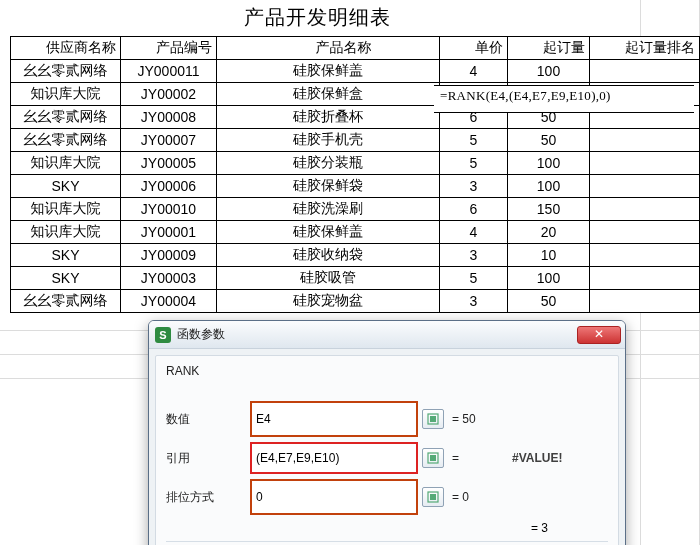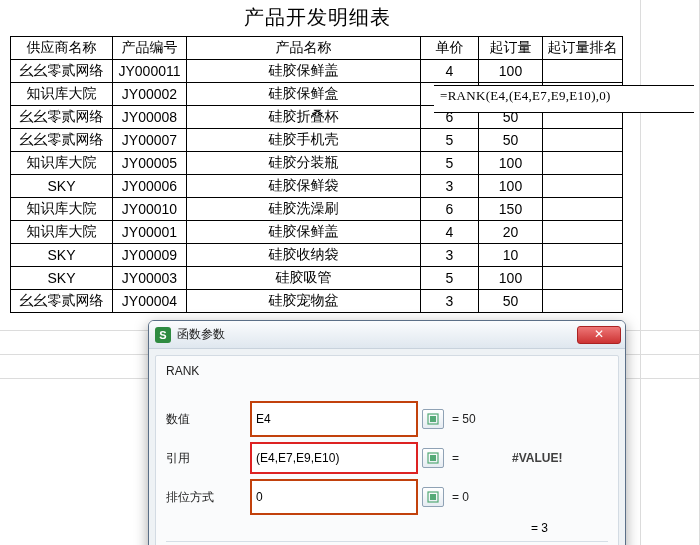--- a/index.html
+++ b/index.html
@@ -39,21 +39,21 @@
     background: #fff;
   }
   table.data th, table.data td {
     border: 1px solid #000;
     padding: 2px 4px;
     height: 22px;
     text-align: center;
     background: #fff;
     white-space: nowrap;
   }
-  table.data th { font-weight: 400; }
+  table.data th { font-weight: 400; padding-left: 35px; }
   .col-a { width: 102px; }
   .col-b { width: 74px; }
   .col-c { width: 234px; }
   .col-d { width: 58px; }
   .col-e { width: 64px; }
   .col-f { width: 80px; }
 
   
   .formula-overlay {
     position: absolute;

